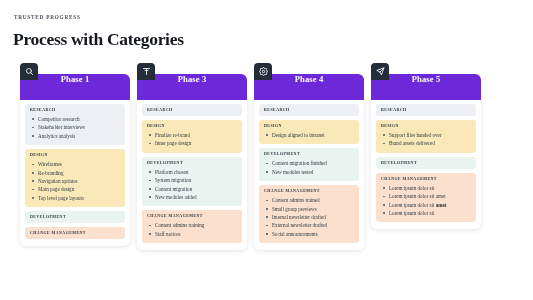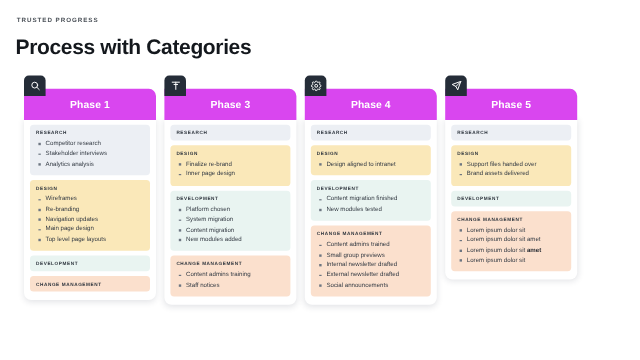--- a/index.html
+++ b/index.html
@@ -11,20 +11,21 @@
     height: 300px;
     background: #ffffff;
     font-family: "Liberation Sans", sans-serif;
     overflow: hidden;
     position: relative;
   }
   .slide {
     position: absolute;
     inset: 0;
     padding: 4px;
+    font-family: Liberation Serif, serif;
   }
   .eyebrow {
     position: absolute;
     left: 14px;
     top: 14px;
     font-size: 5.2px;
     letter-spacing: 0.8px;
     color: #4a5057;
     font-weight: 600;
     text-transform: uppercase;
@@ -65,24 +66,23 @@
     align-items: center;
     justify-content: center;
     z-index: 3;
   }
   .tab-icon svg { display:block; }
 
   .header {
     position: relative;
     margin-top: 11px;
     height: 26px;
-    background: #d946ef;
+    background: #6d28d9;
     border-radius: 0 6px 0 0;
     display: flex;
-    align-items: center;
     justify-content: center;
     z-index: 2;
   }
   .header .hdr-label {
     color: #ffffff;
     font-size: 8.6px;
     font-weight: 700;
     letter-spacing: 0.1px;
   }
 

